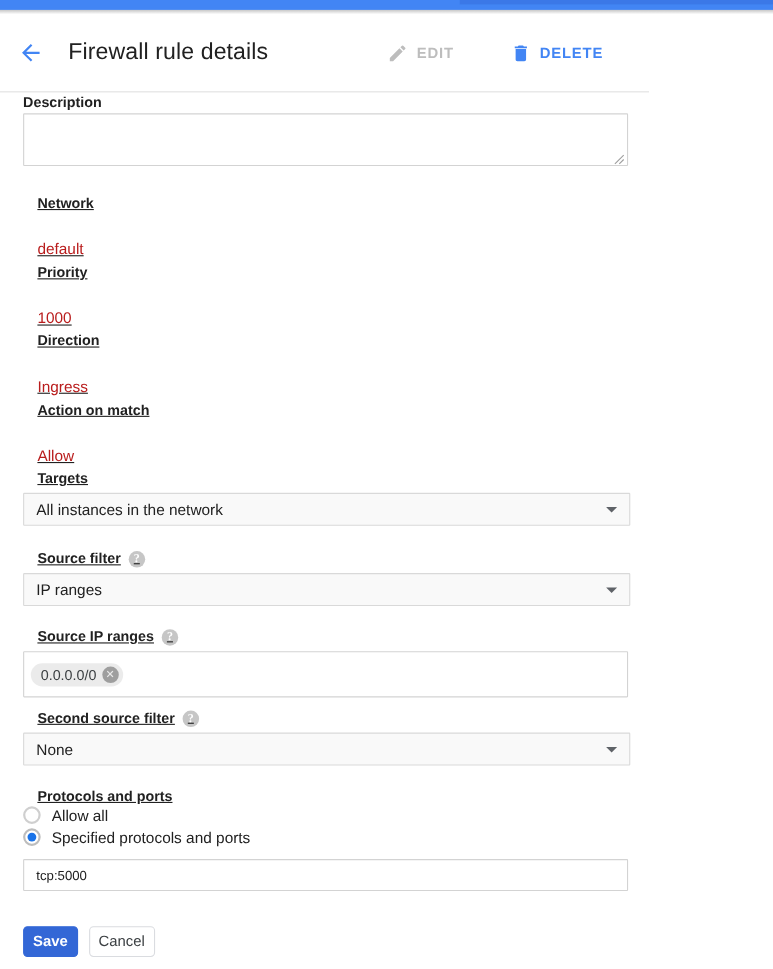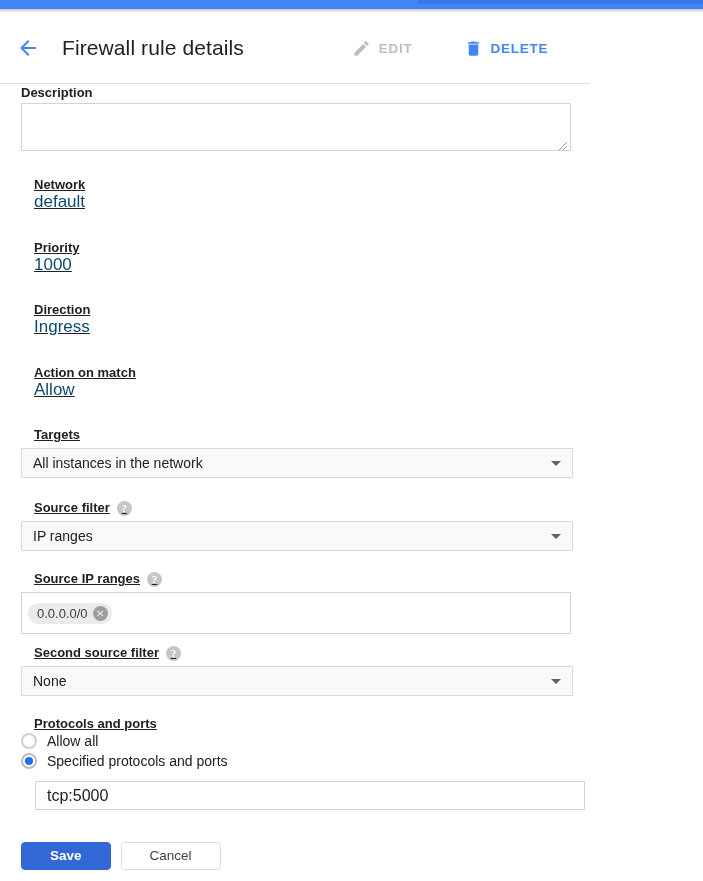--- a/index.html
+++ b/index.html
@@ -109,24 +109,24 @@
   .field-label {
     font-size: 13px;
     font-weight: bold;
     color: #212121;
     line-height: 16px;
     display: flex;
     align-items: center;
     gap: 7px;
   }
   .field-value {
-    font-size: 17px;
-    color: #0c4a6e;
+    font-size: 14px;
+    color: #b91c1c;
     line-height: 18px;
-    margin-top: 0;
+    margin-top: 24px;
   }
 
   .help-icon {
     width: 15px;
     height: 15px;
     border-radius: 50%;
     background: #c6c6c6;
     color: #ffffff;
     font-size: 11px;
     font-weight: bold;
@@ -267,38 +267,37 @@
     left: 21px;
     top: 781px;
     width: 550px;
     height: 29px;
     background: #ffffff;
     border: 1px solid #d3d3d3;
     border-radius: 1px;
     display: flex;
     align-items: center;
     padding-left: 11px;
-    font-size: 16px;
+    font-size: 12px;
     color: #212121;
     cursor: text;
-    margin-left: 14px;
   }
 
   
   #button-row {
     position: absolute;
     left: 21px;
     top: 842px;
     display: flex;
     align-items: center;
     gap: 10px;
   }
   .btn {
     height: 28px;
-    padding: 0 28px;
+    padding: 0 8px;
     font-size: 13.5px;
     font-family: "Liberation Sans", sans-serif;
     border-radius: 4px;
     cursor: pointer;
     display: flex;
     align-items: center;
     justify-content: center;
     line-height: 1;
   }
   #save-button {

